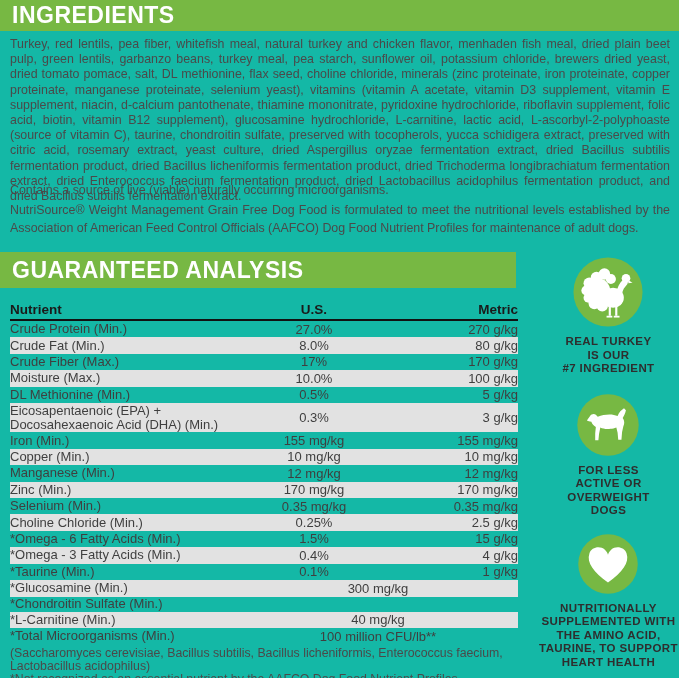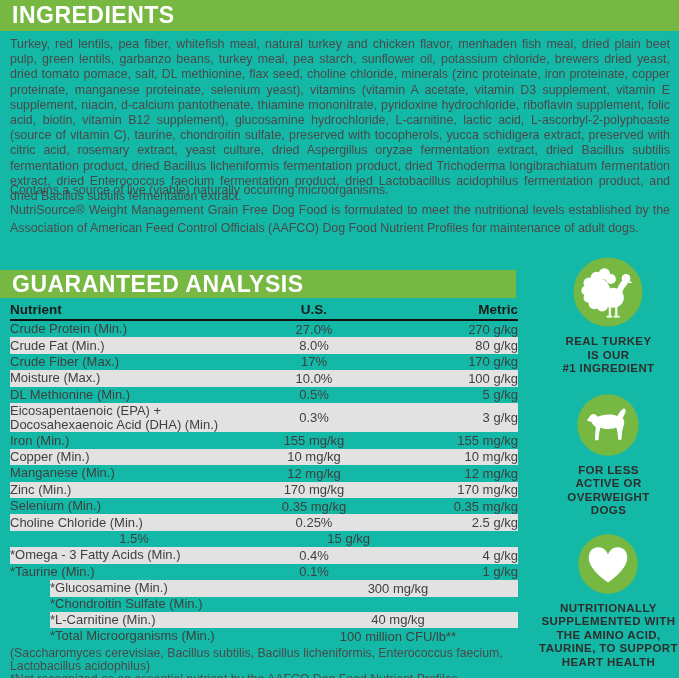--- a/index.html
+++ b/index.html
@@ -12,40 +12,40 @@
   }
   *{margin:0;padding:0;box-sizing:border-box;}
   html,body{background:#fff;}
   body{font-family:"Liberation Sans",sans-serif;}
   .page{position:relative;width:679px;height:678px;background:#14b8a6;overflow:hidden;}
 
   
   .bar{background:var(--green);color:#fff;display:flex;align-items:center;}
   .bar h1,.bar h2{font-size:23px;font-weight:700;letter-spacing:.5px;padding-left:12px;line-height:1;}
   .ingredients-bar{position:absolute;top:0;left:0;width:679px;height:31px;}
-  .analysis-bar{position:absolute;top:270px;left:0;width:516px;height:28px;}
+  .analysis-bar{position:absolute;top:252px;left:0;width:516px;height:36px;}
 
   
   .ing-para{position:absolute;top:37px;left:10px;width:660px;
     font-size:12.4px;line-height:15.2px;color:var(--body-text);text-align:justify;}
   .contains{position:absolute;top:183px;left:10px;width:660px;
     font-size:12.4px;line-height:15px;color:var(--body-text);}
   .aafco{position:absolute;top:201px;left:10px;width:660px;
     font-size:12.4px;line-height:18px;color:var(--body-text);text-align:justify;}
 
   
   .table{position:absolute;top:301px;left:10px;width:508px;color:var(--table-text);}
   .thead{display:grid;grid-template-columns:248px 112px 1fr;
     font-weight:700;color:var(--heading-text);font-size:13.5px;line-height:17px;
     border-bottom:2px solid #111;padding-bottom:1px;}
   .thead .c-us{text-align:center;}
   .thead .c-metric{text-align:right;}
   .trow{display:grid;grid-template-columns:248px 112px 1fr;
     font-size:13px;line-height:15.4px;align-items:center;}
-  .trow.merged{grid-template-columns:248px 1fr;margin-left:40px;}
+  .trow.merged{grid-template-columns:248px 1fr;}
   .trow:nth-child(even){background:var(--stripe);}
   .cell.c-nutrient{white-space:pre-line;}
   .cell.c-us{text-align:center;}
   .cell.c-metric{text-align:right;}
   .cell.c-merged{text-align:center;padding-right:20px;}
   .trow .cell{padding-top:.5px;padding-bottom:.5px;}
   .trow .c-nutrient{line-height:14.2px;}
 
   .footnotes{margin-top:2px;font-size:12.3px;line-height:13.2px;color:var(--body-text);}
   .footnotes p{margin:0 0 .5px 0;}
@@ -140,20 +140,21 @@
           <span class="cell c-nutrient">Selenium (Min.)</span>
           <span class="cell c-us">0.35 mg/kg</span>
           <span class="cell c-metric">0.35 mg/kg</span>
         </div>
         <div class="trow">
           <span class="cell c-nutrient">Choline Chloride (Min.)</span>
           <span class="cell c-us">0.25%</span>
           <span class="cell c-metric">2.5 g/kg</span>
         </div>
         <div class="trow">
+          <span class="cell c-nutrient">*Omega - 6 Fatty Acids (Min.)</span>
           <span class="cell c-us">1.5%</span>
           <span class="cell c-metric">15 g/kg</span>
         </div>
         <div class="trow">
           <span class="cell c-nutrient">*Omega - 3 Fatty Acids (Min.)</span>
           <span class="cell c-us">0.4%</span>
           <span class="cell c-metric">4 g/kg</span>
         </div>
         <div class="trow">
           <span class="cell c-nutrient">*Taurine (Min.)</span>
@@ -203,21 +204,21 @@
           <circle cx="75" cy="31" r="6"></circle>
           <path d="M79,34 l5,3 -6,1 z"></path>
           <rect x="51" y="70" width="3" height="13"></rect>
           <rect x="60" y="70" width="3" height="13"></rect>
           <path d="M48,83 h8 v2.5 h-8 z"></path>
             <path d="M58,83 h8 v2.5 h-8 z"></path>
         </g>
       </svg>
       <div class="badge-label">REAL TURKEY
 IS OUR
-#1 INGREDIENT</div>
+#7 INGREDIENT</div>
     </div>
 
     <div class="badge b2">
       <svg class="badge-icon" width="64" height="64" viewBox="0 0 100 100">
         <circle cx="50" cy="50" r="48" fill="#77b843"></circle>
         <path fill="#ffffff" d="M17,43 l5,-7 c2,-3 6,-4 9,-2 l3,3 c10,-4 23,-5 31,-1 c2,-6 6,-9 10,-12 l3,3 c-1,5 -3,9 -5,12 c3,4 3,9 1,13 l-2,9 -1,12 h-5 l-1,-11 -2,-8 c-3,1 -6,2 -9,2 c-6,1 -12,0 -16,-2 l-2,10 -1,10 h-5 l0,-11 1,-10 c-4,-2 -6,-5 -7,-8 l-4,-1 z"></path>
       </svg>
       <div class="badge-label">FOR LESS
 ACTIVE OR
 OVERWEIGHT

